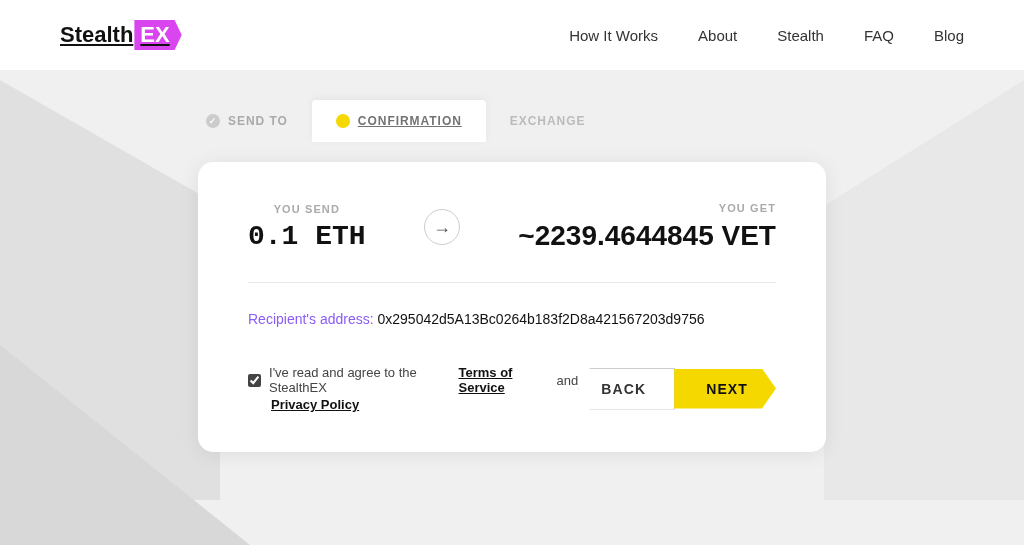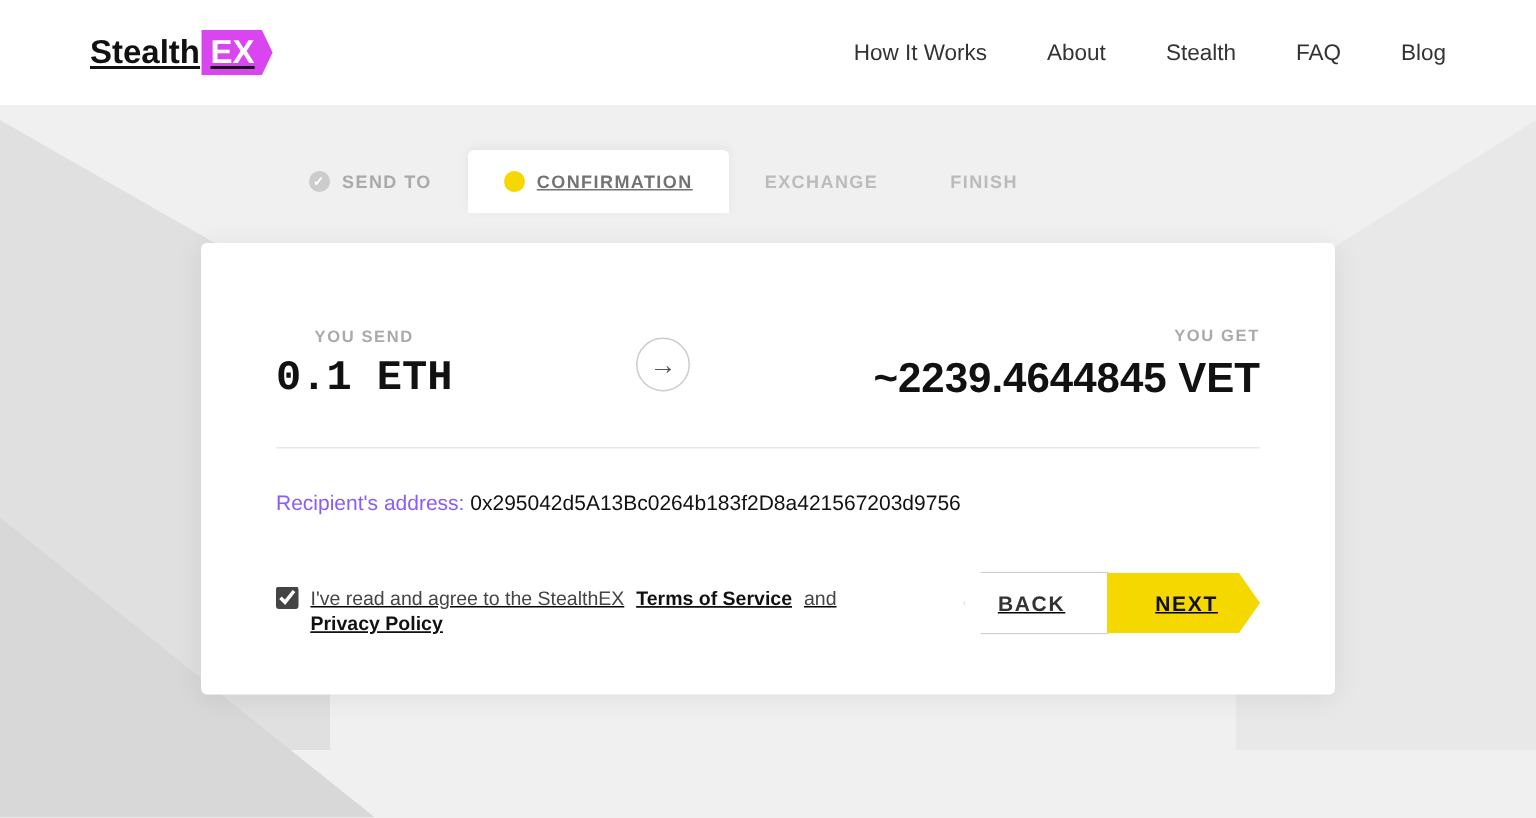--- a/index.html
+++ b/index.html
@@ -151,23 +151,23 @@
       color: #fff;
       font-size: 9px;
     }
     .step-dot.active-dot {
       background: #f5d800;
     }
 
     
     .card {
       background: #ffffff;
-      width: 756px;
-      border-radius: 4px;
-      padding: 56px 50px 40px 50px;
+      width: 628px;
+      border-radius: 15px;
+      padding: 40px 50px 40px 50px;
       box-shadow: 0 2px 20px rgba(0,0,0,0.08);
     }
 
     
     .exchange-row {
       display: flex;
       align-items: center;
       justify-content: space-between;
       padding-bottom: 30px;
       border-bottom: 1px solid #e8e8e8;
@@ -230,24 +230,23 @@
       color: #8b5cf6;
     }
     .recipient-address {
       color: #111;
       font-weight: 400;
     }
 
     
     .bottom-row {
       display: flex;
-      align-items: flex-end;
+      align-items: center;
       justify-content: space-between;
       margin-top: 10px;
-      text-decoration: underline;
     }
 
     .checkbox-area {
       display: flex;
       flex-direction: column;
       gap: 0;
     }
     .checkbox-line {
       display: flex;
       align-items: center;
@@ -338,23 +337,20 @@
       <span class="step-dot completed-dot">✓</span>
       <span>SEND TO</span>
     </div>
     <div class="step active">
       <span class="step-dot active-dot"></span>
       <span>CONFIRMATION</span>
     </div>
     <div class="step inactive">
       <span>EXCHANGE</span>
     </div>
-    <div class="step inactive">
-      <span>FINISH</span>
-    </div>
   </div>
 
   <div class="card">
 
     <div class="exchange-row">
       <div class="send-block">
         <div class="label">YOU SEND</div>
         <div class="amount">0.1 ETH</div>
       </div>
       <div class="arrow-circle">→</div>

